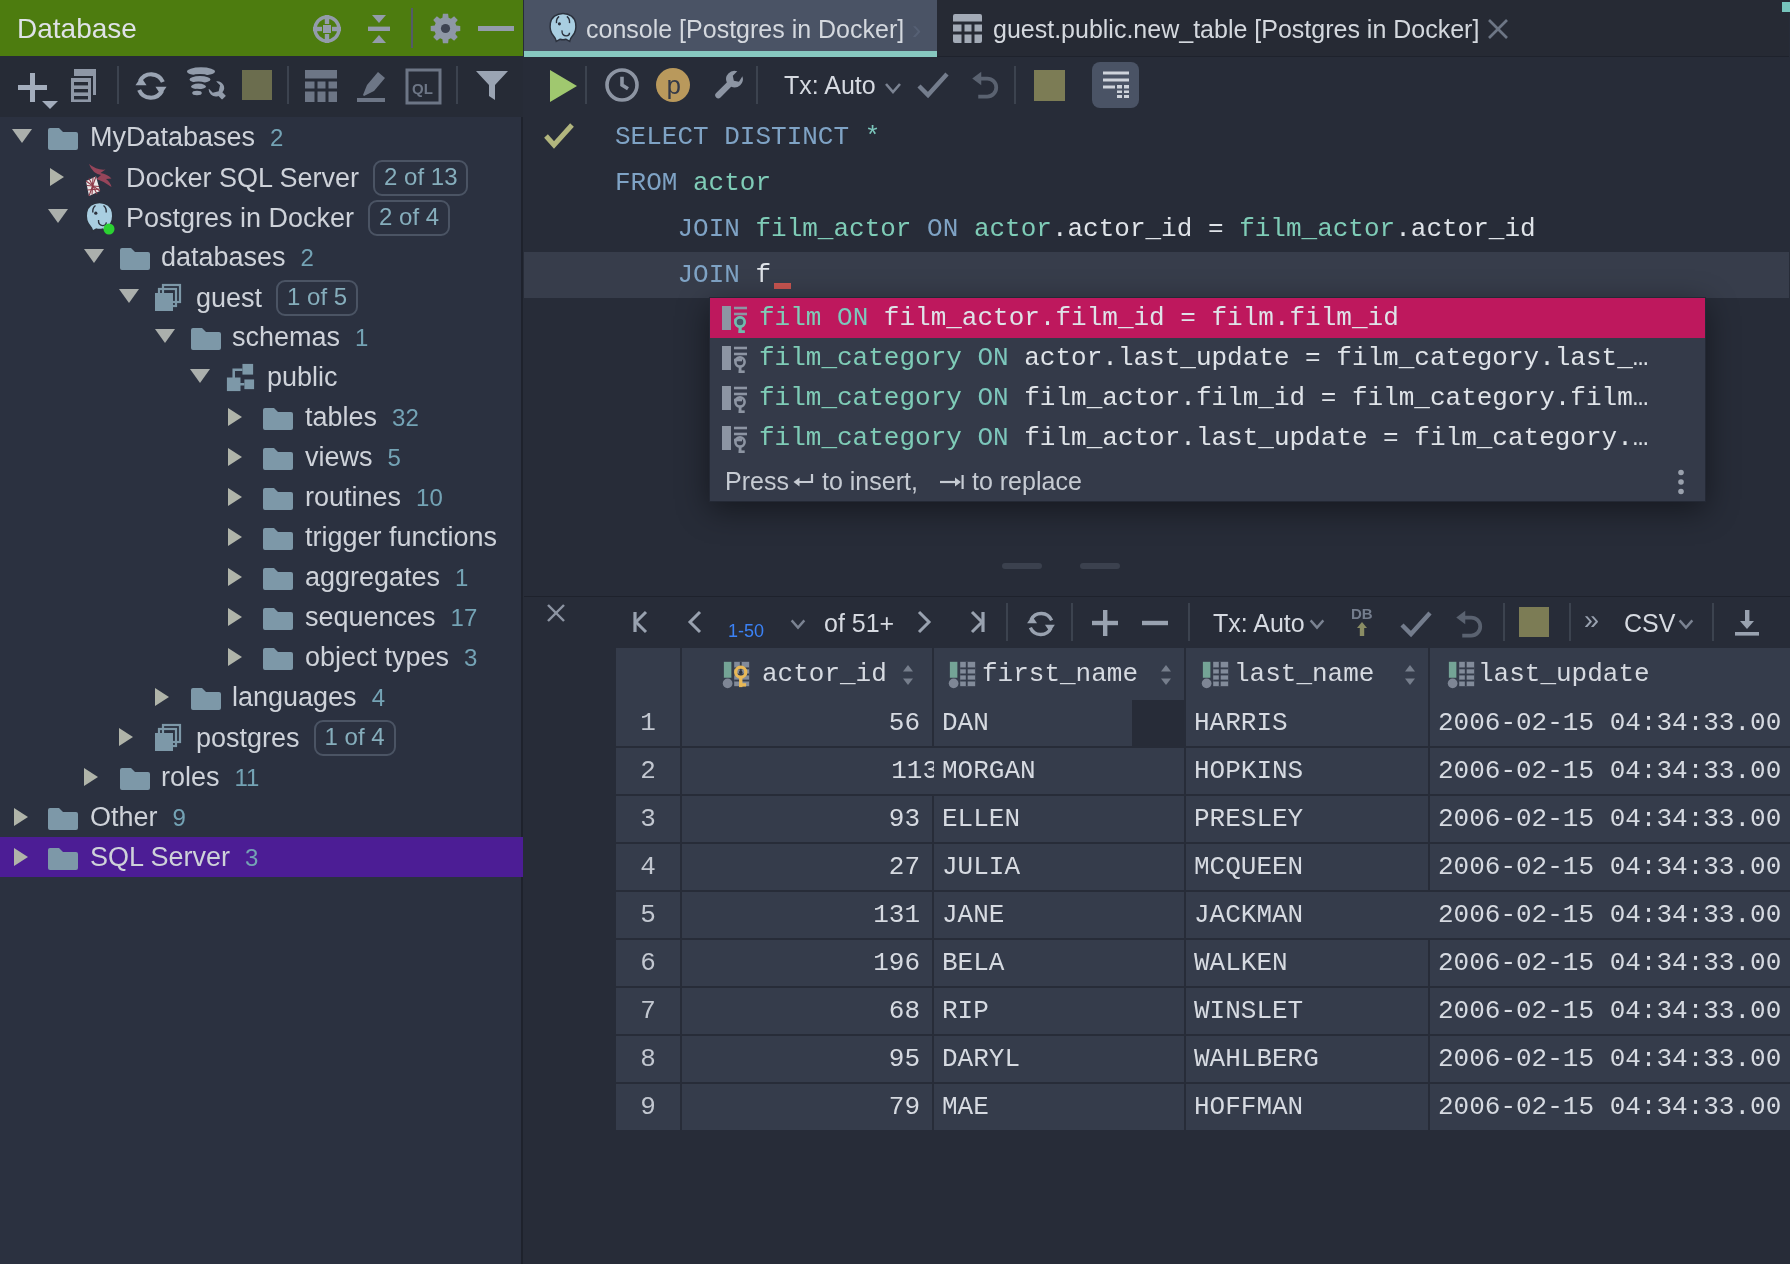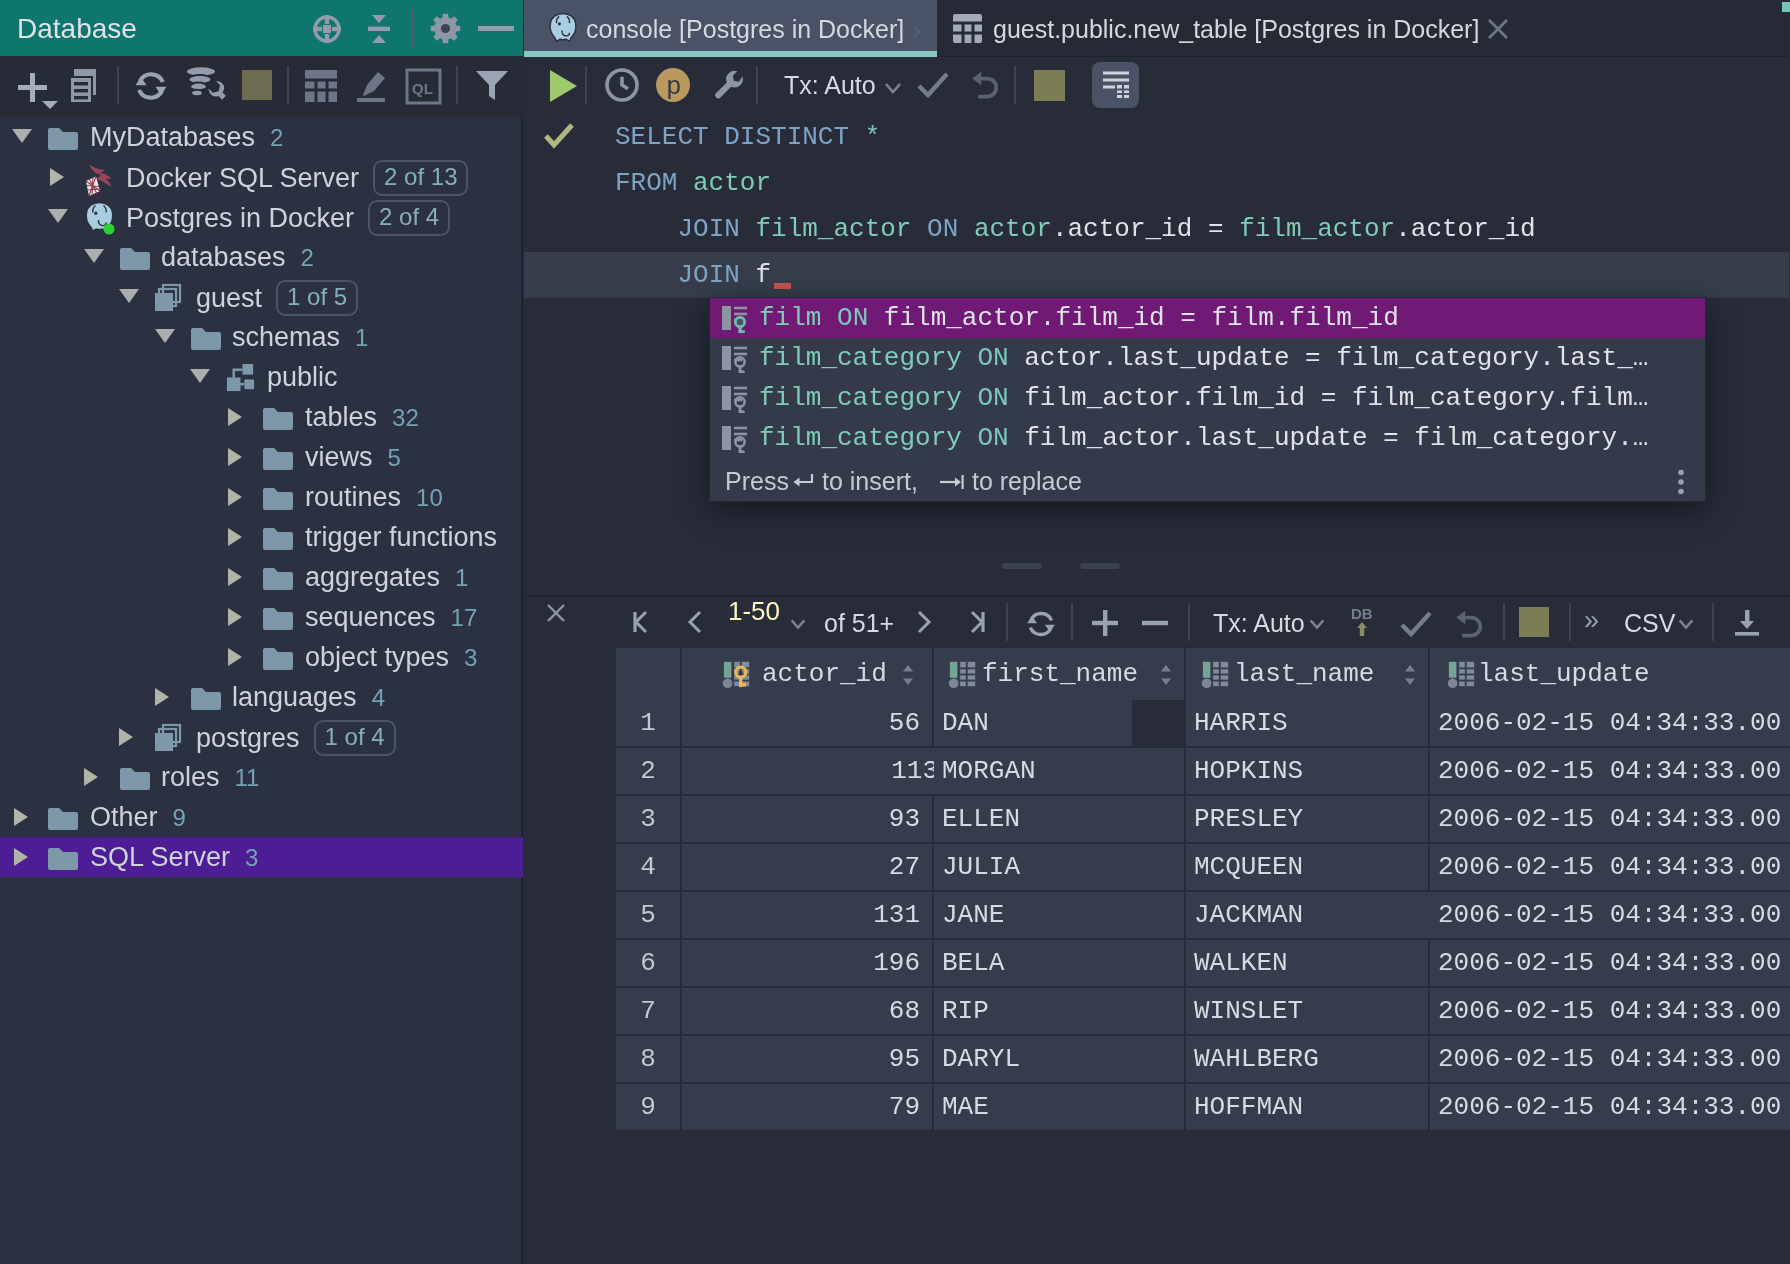--- a/index.html
+++ b/index.html
@@ -4,21 +4,21 @@
 <style>
   * { margin:0; padding:0; box-sizing:border-box; }
   html,body { width:1790px; height:1264px; overflow:hidden; background:#272c38; }
   body { font-family:"Liberation Sans", sans-serif; }
   #app { position:absolute; left:0; top:0; width:1790px; height:1264px; }
   .abs { position:absolute; }
   .mono { font-family:"Liberation Mono", monospace; }
 
   
   #left { position:absolute; left:0; top:0; width:523px; height:1264px; background:#2b3140; border-right:2px solid #1e222c; }
-  #ltitle { position:absolute; left:0; top:0; width:523px; height:56px; background:#0f766e; }
+  #ltitle { position:absolute; left:0; top:0; width:523px; height:56px; background:#4d7c0f; }
   #ltitle .t { position:absolute; left:17px; top:13px; font-size:28px; color:#dfe2e7; }
   #ltools { position:absolute; left:0; top:56px; width:523px; height:61px; background:#262b36; }
   .vsep { position:absolute; width:2px; background:#434a57; }
 
   
   .trow { position:absolute; left:0; width:523px; height:40px; }
   .trow.sel { background:#4c1d95; }
   .tri { position:absolute; top:12px; width:0; height:0; }
   .tri.down { border-left:10px solid transparent; border-right:10px solid transparent; border-top:14px solid #abafac; }
   .tri.right { border-top:9px solid transparent; border-bottom:9px solid transparent; border-left:14px solid #b0b4a9; margin-top:-1px; }
@@ -38,21 +38,21 @@
   .eline { position:absolute; left:0; width:1265px; height:46px; font-size:26px; line-height:46px; white-space:pre; }
   .kw { color:#7fa3c5; }
   .tbl { color:#7fccb7; }
   .pl { color:#dfe3e8; }
   .st { color:#7cc7bc; }
   #curline { position:absolute; left:0; top:252px; width:1265px; height:46px; background:#373d4b; }
 
   
   #popup { position:absolute; left:185px; top:297px; width:997px; height:205px; background:#343a49; box-shadow:0 8px 30px rgba(0,0,0,.45); border:1px solid #242935; }
   .prow { position:absolute; left:0; width:995px; height:40px; font-size:26px; line-height:40px; white-space:pre; }
-  .prow.sel { background:#701a75; }
+  .prow.sel { background:#be185d; }
   #pfoot { position:absolute; left:0; top:163px; width:995px; height:40px; color:#c6cbd3; font-size:25px; line-height:40px; font-family:"Liberation Sans",sans-serif; }
 
   
   #results { position:absolute; left:0; top:596px; width:1265px; height:668px; }
   .gcell { position:absolute; height:46px; background:#353c4b; font-size:26px; line-height:46px; color:#d6dae1; overflow:hidden; }
   .ghead { position:absolute; top:52px; height:52px; background:#353c4b; font-size:26px; line-height:52px; color:#d6dae1; overflow:hidden; }
   .gnum { text-align:center; color:#c2c7d0; }
 </style>
 </head>
 <body>
@@ -494,21 +494,21 @@
       </svg>
 
       <div id="rtools" class="abs" style="left:0;top:0;width:1266px;height:52px">
         <svg class="abs" style="left:106px;top:13px" width="26" height="26" viewBox="0 0 26 26">
             <path d="M16 3 L6 13 L16 23" fill="none" stroke="#99a2b0" stroke-width="3"></path>
             <rect x="3.4" y="3" width="3.2" height="20" fill="#99a2b0"></rect>
           </svg>
         <svg class="abs" style="left:160px;top:13px" width="26" height="26" viewBox="0 0 26 26">
             <path d="M16 3 L6 13 L16 23" fill="none" stroke="#99a2b0" stroke-width="3"></path>
           </svg>
-        <div class="abs" style="left:204px;top:0;font-size:26px;color:#fef9c3">1-50</div>
+        <div class="abs" style="left:204px;top:25px;font-size:18px;color:#3b82f6">1-50</div>
         <svg class="abs" style="left:264px;top:18px" width="20" height="20" viewBox="0 0 22 22">
             <path d="M4 7 L11 15 L18 7" fill="none" stroke="#7b8392" stroke-width="2.6"></path>
           </svg>
         <div class="abs" style="left:300px;top:13px;font-size:25px;color:#d6dae1">of 51+</div>
         <svg class="abs" style="left:385px;top:13px" width="26" height="26" viewBox="0 0 26 26">
             <path d="M10 3 L20 13 L10 23" fill="none" stroke="#99a2b0" stroke-width="3"></path>
           </svg>
         <svg class="abs" style="left:438px;top:13px" width="26" height="26" viewBox="0 0 26 26">
             <path d="M10 3 L20 13 L10 23" fill="none" stroke="#99a2b0" stroke-width="3"></path>
             <rect x="19.4" y="3" width="3.2" height="20" fill="#99a2b0"></rect>

